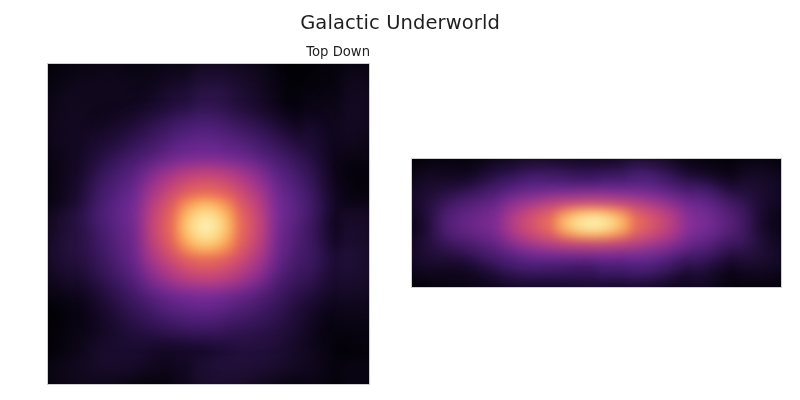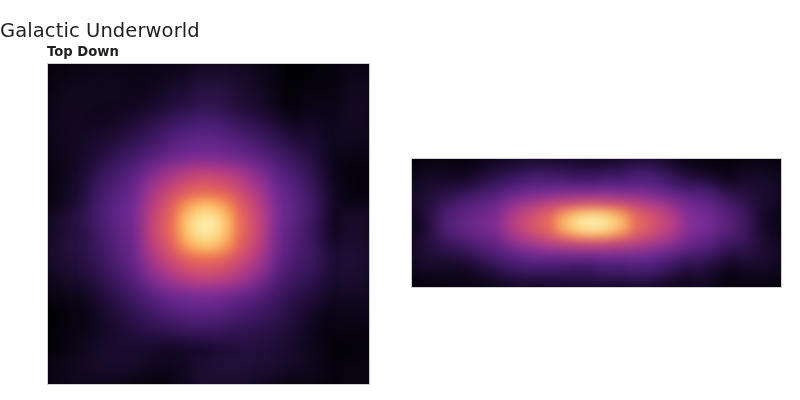--- a/index.html
+++ b/index.html
@@ -19,36 +19,37 @@
 
   .figure {
     position: absolute;
     inset: 0;
     background: #ffffff;
   }
 
   
   .suptitle {
     position: absolute;
-    top: 16px;
+    top: 8px;
     left: 0;
     width: 800px;
+    text-align: center;
     font-size: 19.5px;
     font-weight: 400;
     color: #1f1f1f;
     letter-spacing: 0.1px;
     line-height: 30px;
     white-space: nowrap;
   }
 
   .axtitle {
     position: absolute;
-    text-align: left;
+    text-align: right;
     font-size: 13.2px;
-    font-weight: 700;
+    font-weight: 400;
     color: #1f1f1f;
     line-height: 17px;
     white-space: nowrap;
   }
   #title-top-down {
     left: 47px;
     width: 323px;
     top: 43px;
   }
   #title-side-on {

